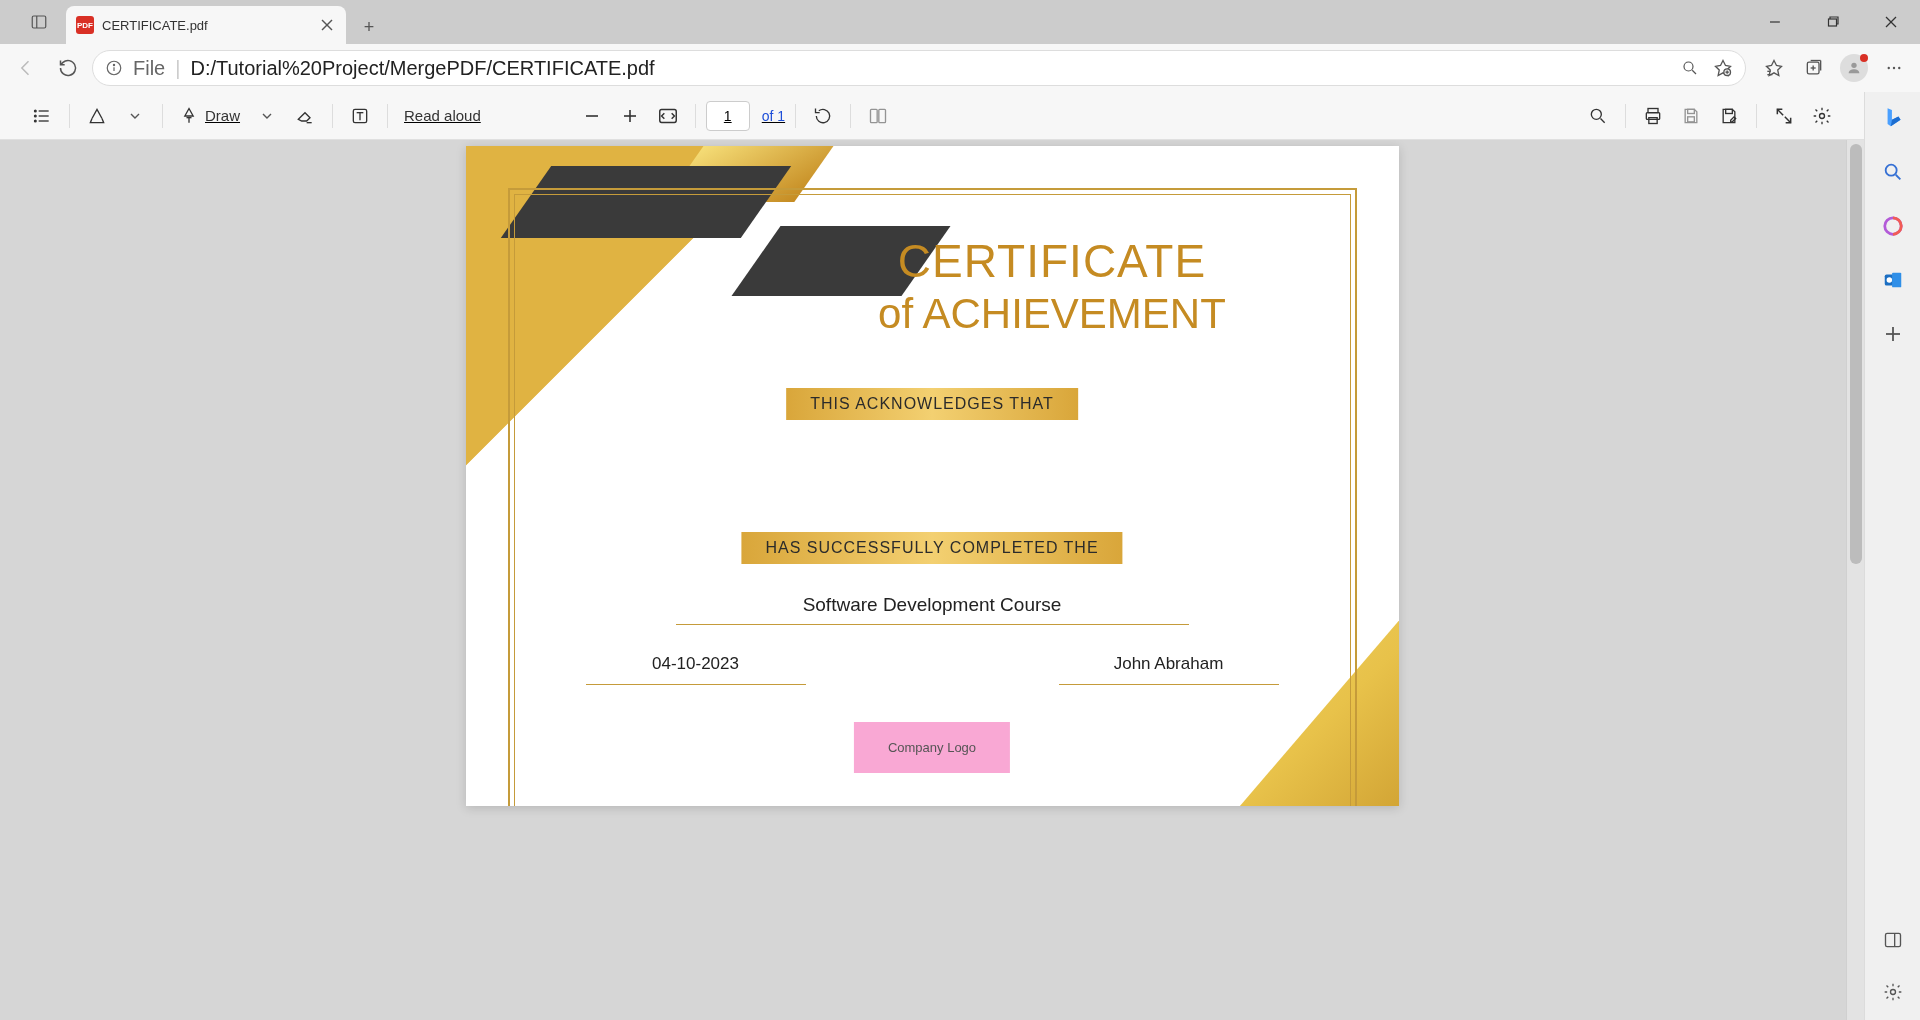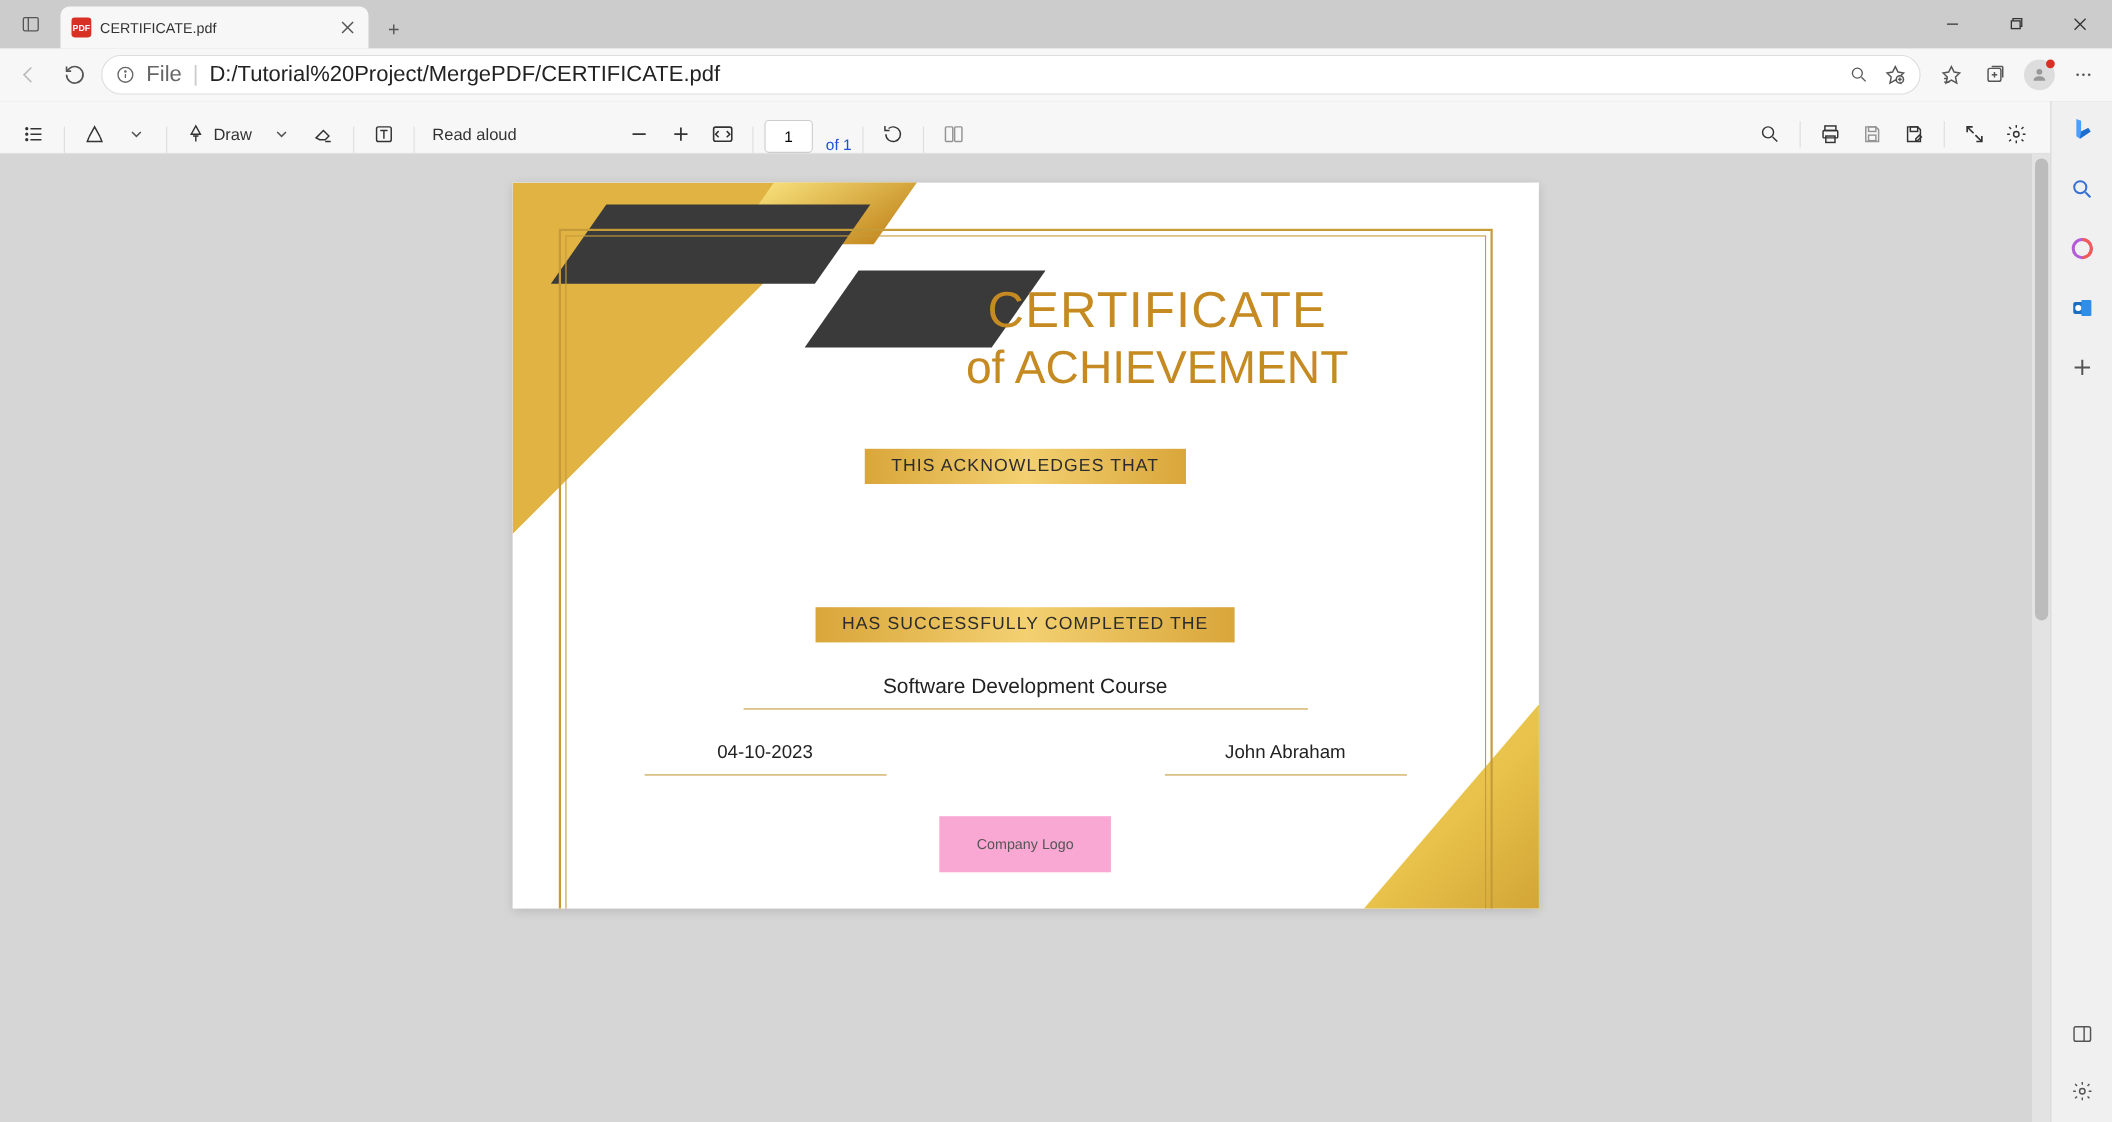--- a/index.html
+++ b/index.html
@@ -9,20 +9,21 @@
   width: 1920px;
   height: 1020px;
   overflow: hidden;
   position: relative;
 }
 .titlebar {
   height: 44px;
   background: #cccccc;
   display: flex;
   align-items: center;
+  padding-left: 11px;
 }
 .tab-prefix { width: 55px; display: flex; align-items: center; justify-content: center; }
 .tabs { display: flex; align-items: flex-end; height: 44px; }
 .tab {
   width: 280px;
   height: 38px;
   background: #f7f7f7;
   border-radius: 8px 8px 0 0;
   display: flex;
   align-items: center;
@@ -83,23 +84,24 @@
 .main-area {
   display: flex;
   height: calc(1020px - 44px - 48px);
 }
 .content-col { flex: 1; display: flex; flex-direction: column; }
 .pdf-toolbar {
   height: 48px;
   background: #f7f7f7;
   border-bottom: 1px solid #e0e0e0;
   display: flex;
-  align-items: flex-end;
-  padding: 0 14px;
+  align-items: center;
+  padding: 0 25px;
   gap: 4px;
+  text-decoration: underline;
 }
 .tb-btn {
   height: 34px; min-width: 34px; padding: 0 6px;
   display: flex; align-items: center; justify-content: center;
   color: #333; border-radius: 4px; gap: 6px; font-size: 15px;
 }
 .tb-sep { width: 1px; height: 24px; background: #ddd; margin: 0 6px; }
 .page-input {
   width: 44px; height: 30px; border: 1px solid #ccc; border-radius: 4px;
   text-align: center; font-size: 14px;
@@ -108,21 +110,21 @@
 .tb-spacer { flex: 1; }
 .tb-right { display: flex; align-items: center; gap: 4px; }
 
 .pdf-viewport {
   flex: 1;
   background: #d6d6d6;
   overflow: hidden;
   position: relative;
   display: flex;
   justify-content: center;
-  padding-top: 26px;
+  padding-top: 6px;
   text-decoration: underline;
 }
 .vscroll {
   position: absolute; right: 0; top: 0; width: 18px; height: 100%;
   background: #e3e3e3; border-left: 1px solid #d0d0d0;
 }
 .vscroll .thumb {
   position: absolute; left: 3px; top: 4px; width: 12px; height: 420px;
   background: #bcbcbc; border-radius: 6px;
 }

